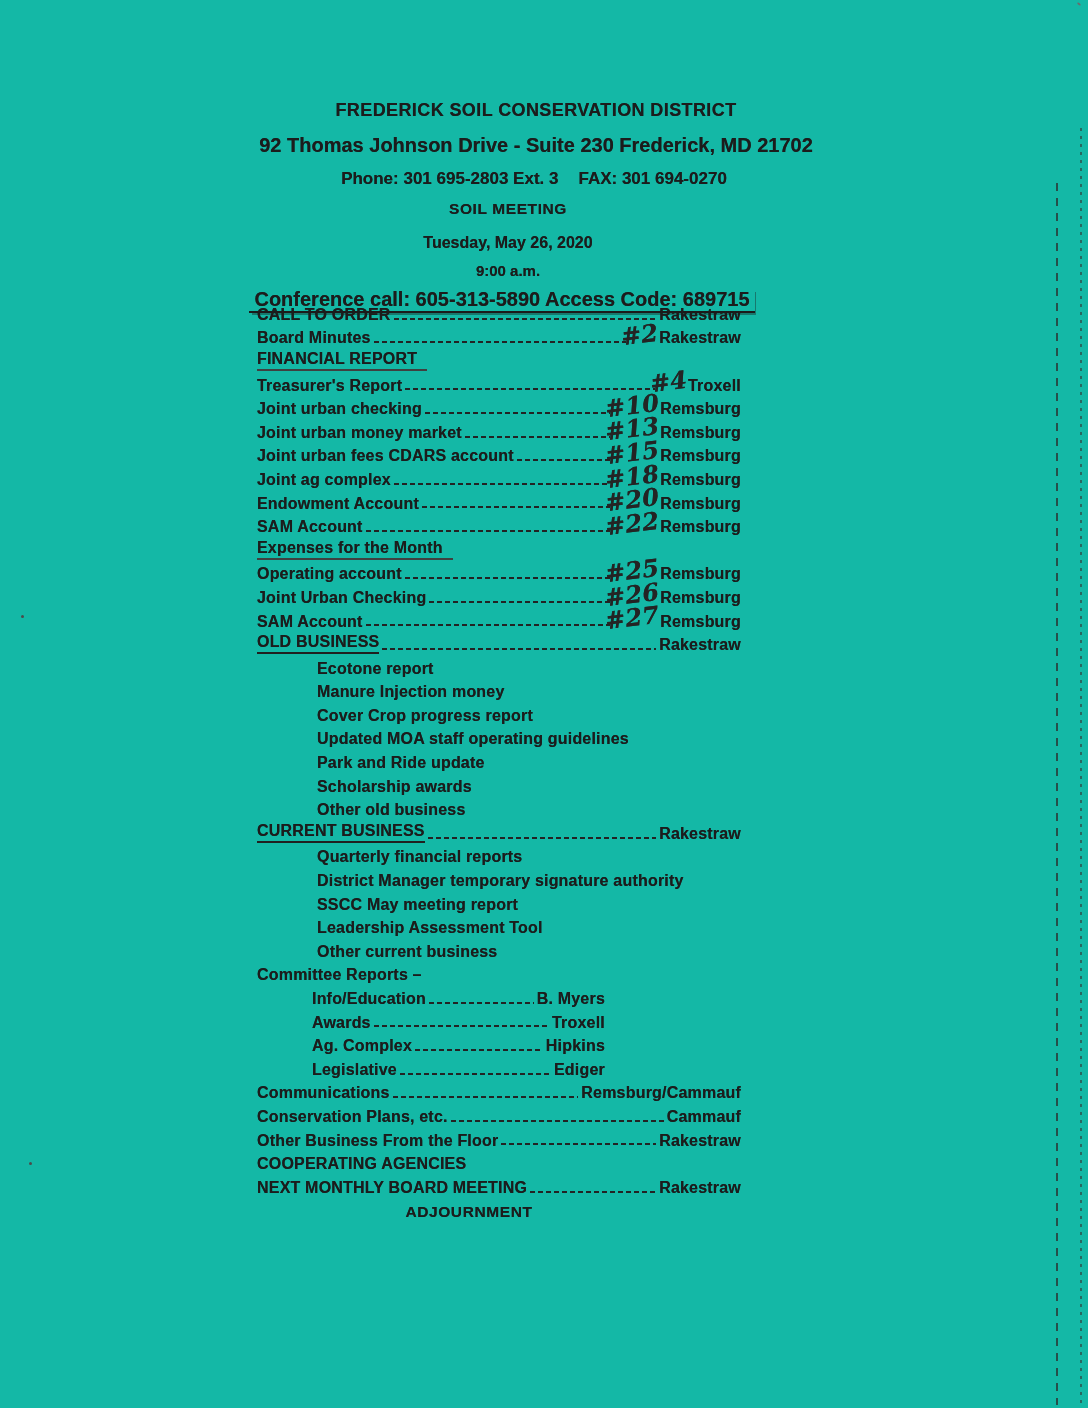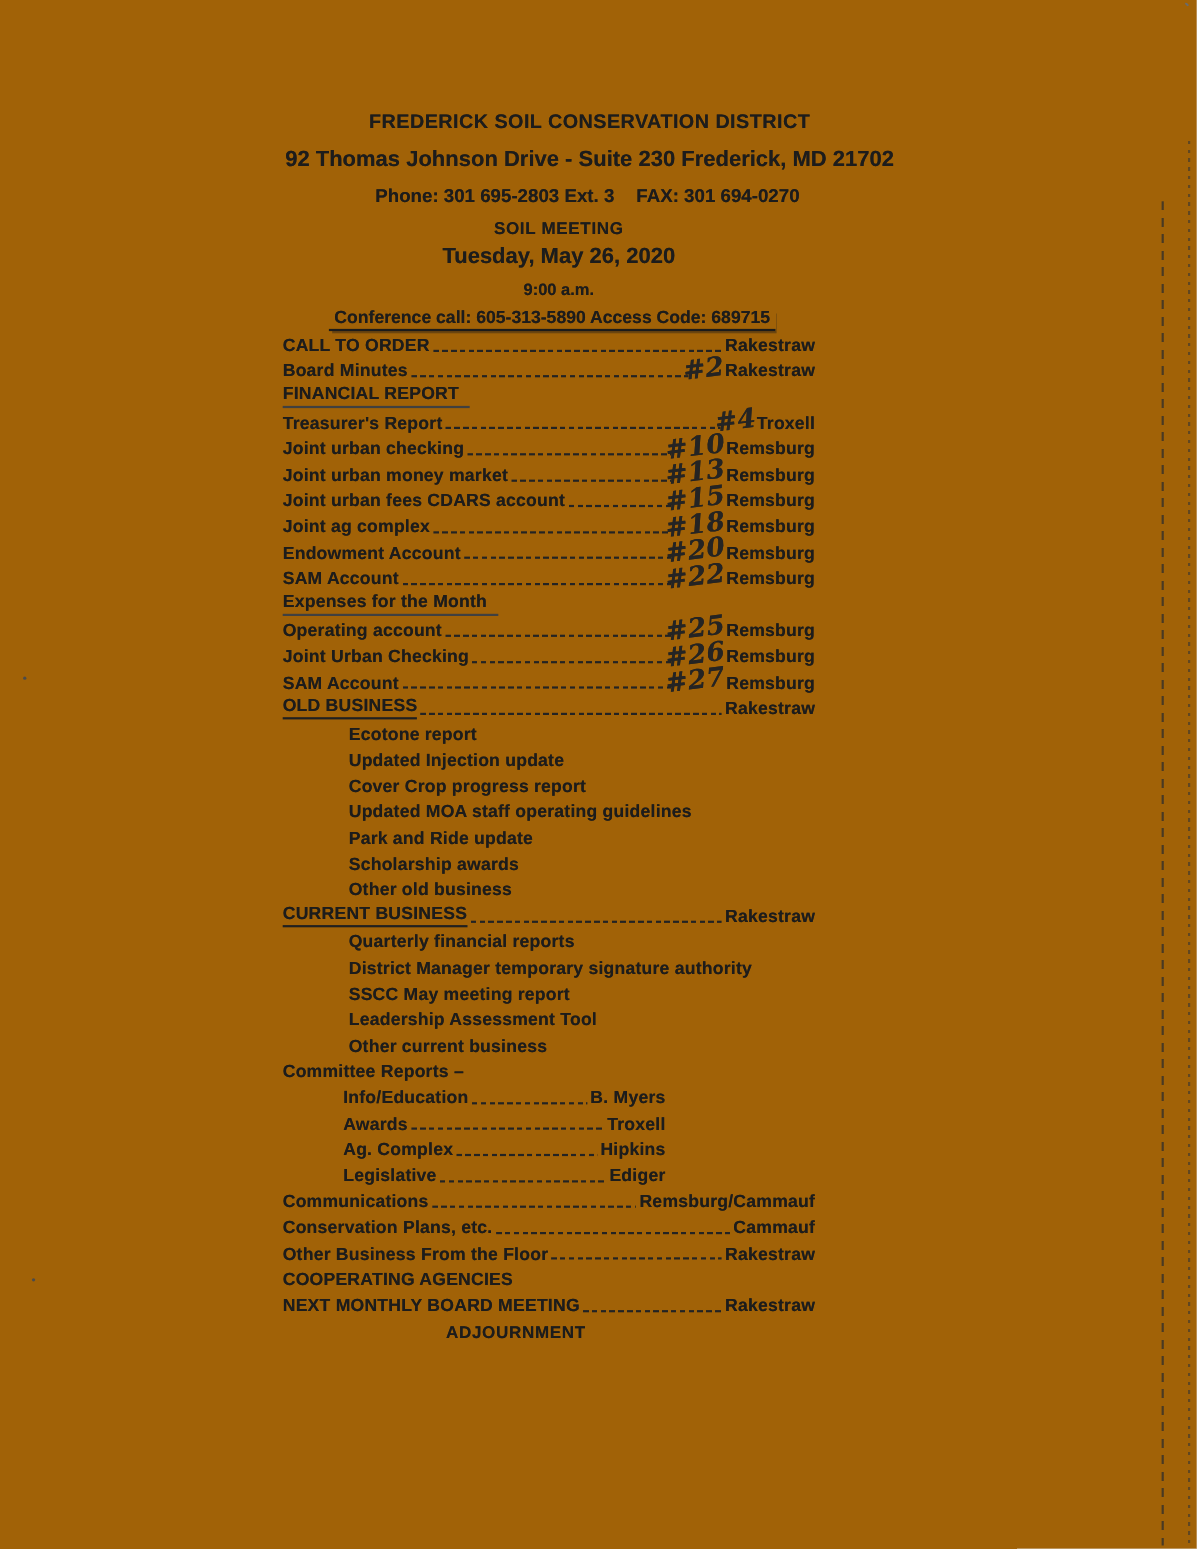--- a/index.html
+++ b/index.html
@@ -1,35 +1,35 @@
 <!DOCTYPE html>
 <html><head>
 <meta charset="utf-8">
 <style>
   html,body { margin:0; padding:0; background:#e8e8e8; }
   .page {
     position:relative;
     width:1088px; height:1408px;
     margin:0 auto;
-    background:#a16207;
+    background:#14b8a6;
     font-family:"Liberation Sans", sans-serif;
     color:#1c1c1c;
     overflow:hidden;
     text-shadow:0 0 0.5px rgba(25,25,25,0.75);
   }
 
   
   .header { position:absolute; left:230px; top:100px; width:612px; text-align:center; font-weight:700; }
   .h-title   { font-size:18px; letter-spacing:.4px; }
   .h-address { font-size:20px; margin-top:13px; }
   .h-contact { margin-top:12px; display:flex; justify-content:center; gap:20px; font-size:17px; position:relative; left:-2px; }
   .h-meeting { margin-top:11px; font-size:15.5px; letter-spacing:.6px; position:relative; left:-28px; }
-  .h-date    { margin-top:4px; font-size:20px; position:relative; left:-28px; }
+  .h-date    { margin-top:16px; font-size:16px; position:relative; left:-28px; }
   .h-time    { margin-top:10px; font-size:15px; position:relative; left:-28px; }
-  .h-conf    { margin-top:9px; font-size:16px; position:relative; left:-34px; }
+  .h-conf    { margin-top:9px; font-size:20px; position:relative; left:-34px; }
   .h-conf .u2 {
     border-bottom:2px solid #1b1b1b;
     padding:0 5px 1px 5px;
     box-shadow:2px 3px 0 -1px rgba(27,27,27,0.40);
   }
 
   
   .agenda { position:absolute; left:257px; top:300px; width:484px; }
   .row {
     display:flex; align-items:flex-end;
@@ -172,21 +172,21 @@
       </div>
       <div class="row">
         <span class="label u">OLD BUSINESS</span>
         <span class="leader"></span>
         <span class="name">Rakestraw</span>
       </div>
       <div class="row sub">
         <span class="label">Ecotone report</span>
       </div>
       <div class="row sub">
-        <span class="label">Updated Injection update</span>
+        <span class="label">Manure Injection money</span>
       </div>
       <div class="row sub">
         <span class="label">Cover Crop progress report</span>
       </div>
       <div class="row sub">
         <span class="label">Updated MOA staff operating guidelines</span>
       </div>
       <div class="row sub">
         <span class="label">Park and Ride update</span>
       </div>

